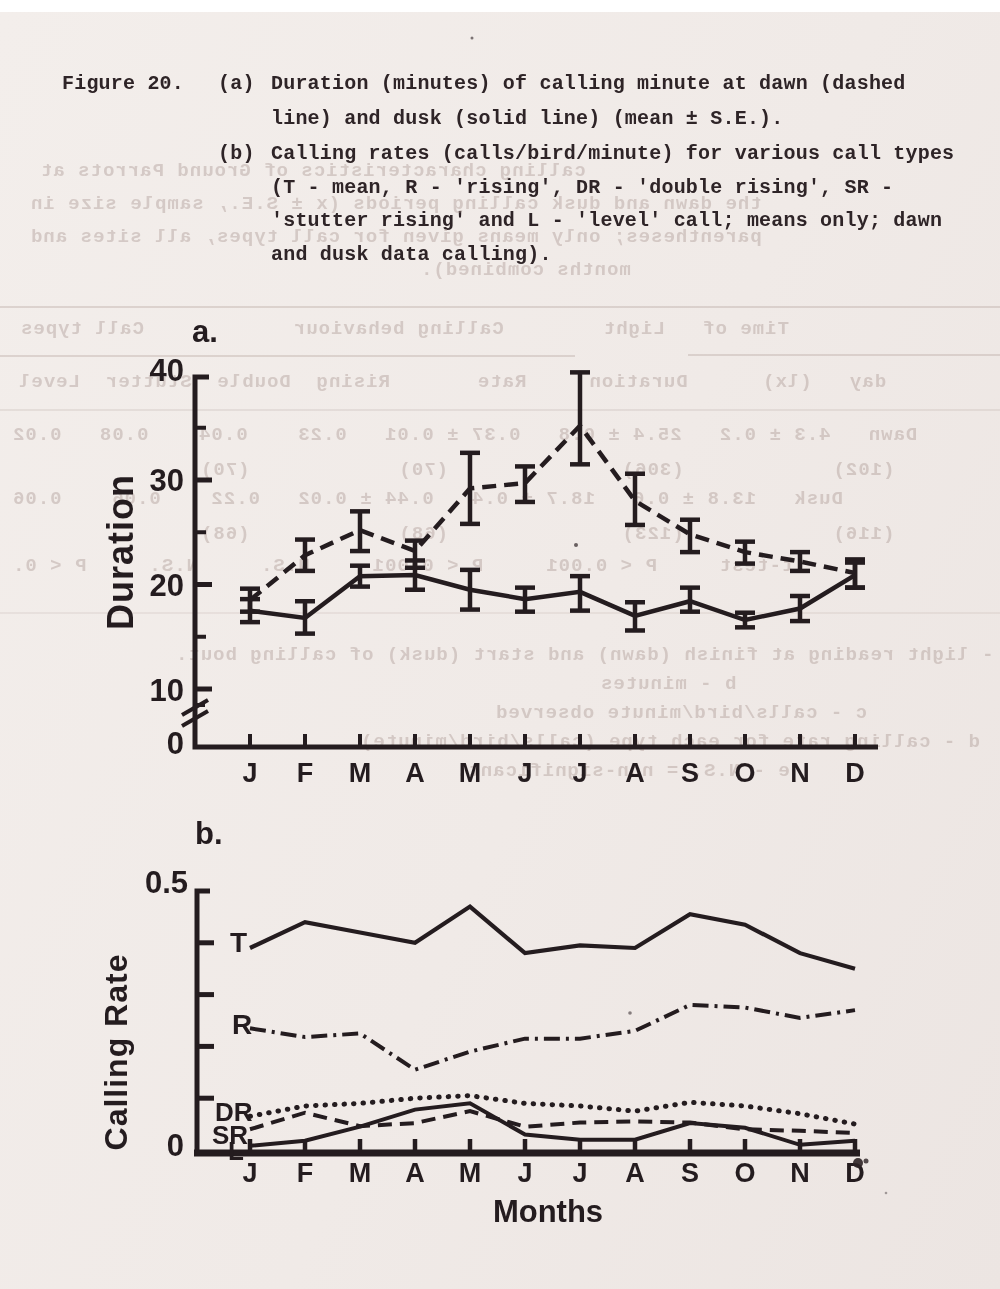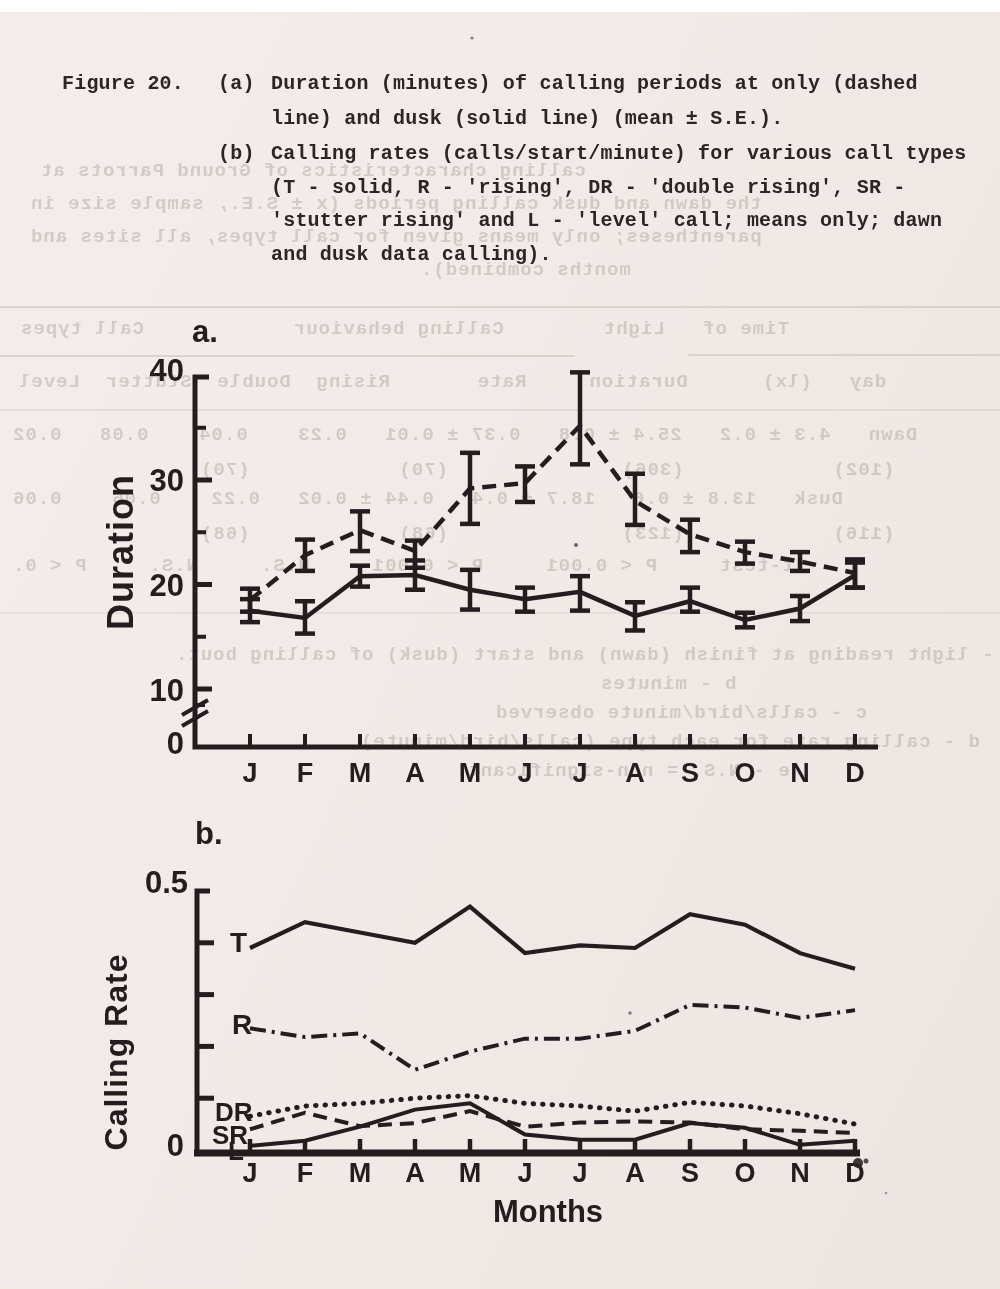--- a/index.html
+++ b/index.html
@@ -16,25 +16,25 @@
   svg text{font-family:"Liberation Sans",sans-serif;font-weight:bold;}
 </style>
 </head>
 <body>
 
 <div class="page">
 
   <div>
     <span class="cap" style="left:62px;top:60px">Figure 20.</span>
     <span class="cap" style="left:218px;top:60px">(a)</span>
-    <span class="cap" style="left:271px;top:60px">Duration (minutes) of calling periods at only (dashed</span>
+    <span class="cap" style="left:271px;top:60px">Duration (minutes) of calling minute at dawn (dashed</span>
     <span class="cap" style="left:271px;top:95px">line) and dusk (solid line) (mean ± S.E.).</span>
     <span class="cap" style="left:218px;top:130px">(b)</span>
-    <span class="cap" style="left:271px;top:130px">Calling rates (calls/start/minute) for various call types</span>
-    <span class="cap" style="left:271px;top:164px">(T - solid, R - 'rising', DR - 'double rising', SR -</span>
+    <span class="cap" style="left:271px;top:130px">Calling rates (calls/bird/minute) for various call types</span>
+    <span class="cap" style="left:271px;top:164px">(T - mean, R - 'rising', DR - 'double rising', SR -</span>
     <span class="cap" style="left:271px;top:197px">'stutter rising' and L - 'level' call; means only; dawn</span>
     <span class="cap" style="left:271px;top:231px">and dusk data calling).</span>
   </div>
 
   <div id="bleed">
       <div class="bleed" style="left: 40px; top: 148px;">calling characteristics of Ground Parrots at</div>
       <div class="bleed" style="left: 30px; top: 181px;">the dawn and dusk calling periods (x ± S.E., sample size in</div>
       <div class="bleed" style="left: 30px; top: 214px;">parentheses; only means given for call types, all sites and</div>
       <div class="bleed" style="left: 420px; top: 247px;">months combined).</div>
       <div class="bleed" style="left: 20px; top: 306px;">Time of   Light        Calling behaviour            Call types</div>

